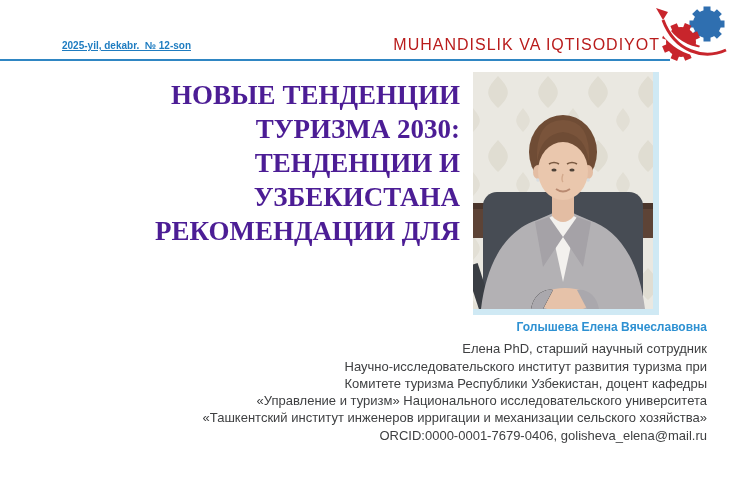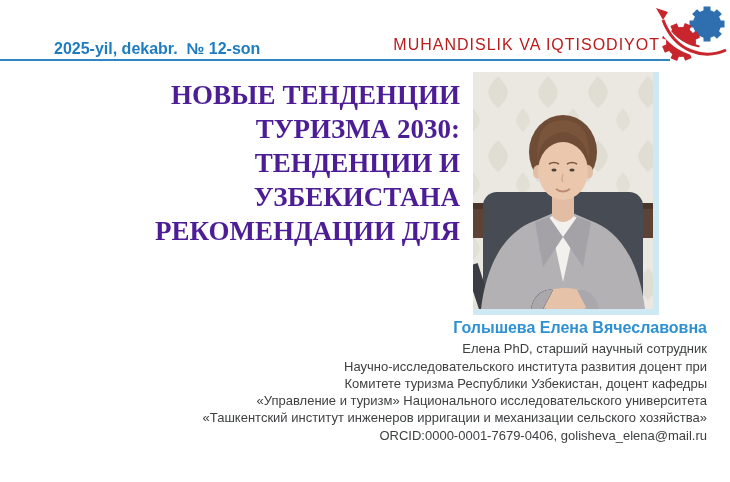--- a/index.html
+++ b/index.html
@@ -1,42 +1,42 @@
 <!DOCTYPE html>
 <html><head>
 <meta charset="utf-8">
 <style>
   html,body{margin:0;padding:0;background:#ffffff;}
   .page{position:relative;width:730px;height:482px;background:#ffffff;overflow:hidden;
         font-family:"Liberation Sans",sans-serif;}
 
   
-  .issue{position:absolute;left:54px;top:40px;font-size:16px;font-weight:bold;
-         color:#1e7cc0;white-space:pre;}
+  .issue{position:absolute;left:62px;top:40px;font-size:10px;font-weight:bold;
+         color:#1e7cc0;white-space:pre;text-decoration:underline;}
   .journal{position:absolute;right:70px;top:36px;font-size:16px;letter-spacing:1px;
            color:#b91c1c;white-space:nowrap;}
   .rule{position:absolute;left:0;top:59px;width:670px;height:2px;background:#2f86c3;}
   .logo{position:absolute;left:654px;top:3px;width:76px;height:60px;}
 
   
   .title{position:absolute;left:138px;top:78px;width:322px;margin:0;text-align:right;
          font-family:"Liberation Serif",serif;font-weight:bold;font-size:27px;
          line-height:34px;color:#4c1d95;}
   .title span{display:block;}
 
   
   .photo{position:absolute;left:473px;top:72px;width:180px;height:237px;
          border-right:6px solid #cfe9f4;border-bottom:6px solid #cfe9f4;
          background:#eae8e1;}
   .photo svg{display:block;}
 
   
   .author{position:absolute;right:23px;top:319px;width:620px;text-align:right;
           font-size:13px;line-height:17.3px;color:#3f4042;}
-  .author .name{font-size:16px;font-weight:bold;color:#2e91d2;margin-bottom:4px;}
+  .author .name{font-size:12px;font-weight:bold;color:#2e91d2;margin-bottom:4px;}
 </style>
 </head>
 <body>
 
 <div class="page">
 
   <span class="issue">2025-yil, dekabr.  № 12-son</span>
   <span class="journal">MUHANDISLIK VA IQTISODIYOT</span>
   <div class="rule"></div>
 
@@ -134,20 +134,20 @@
       <ellipse cx="92" cy="228" rx="27" ry="12" fill="#e6c2a9"></ellipse>
       <path d="M58,237 C60,224 70,216 80,218 L70,237 Z" fill="#aца8ad"></path>
       <path d="M58,237 C60,224 70,216 80,218 L70,237 Z" fill="#aaa8ad"></path>
       <path d="M126,237 C124,224 114,216 104,218 L114,237 Z" fill="#aaa8ad"></path>
     </svg>
   </div>
 
   <div class="author">
     <div class="name">Голышева Елена Вячеславовна</div>
     <div>Елена PhD, старший научный сотрудник</div>
-    <div>Научно-исследовательского института развития доцент при</div>
+    <div>Научно-исследовательского институт развития туризма при</div>
     <div>Комитете туризма Республики Узбекистан, доцент кафедры</div>
     <div>«Управление и туризм» Национального исследовательского университета</div>
     <div>«Ташкентский институт инженеров ирригации и механизации сельского хозяйства»</div>
     <div>ORCID:0000-0001-7679-0406, golisheva_elena@mail.ru</div>
   </div>
 
 </div>
 
 </body></html>

